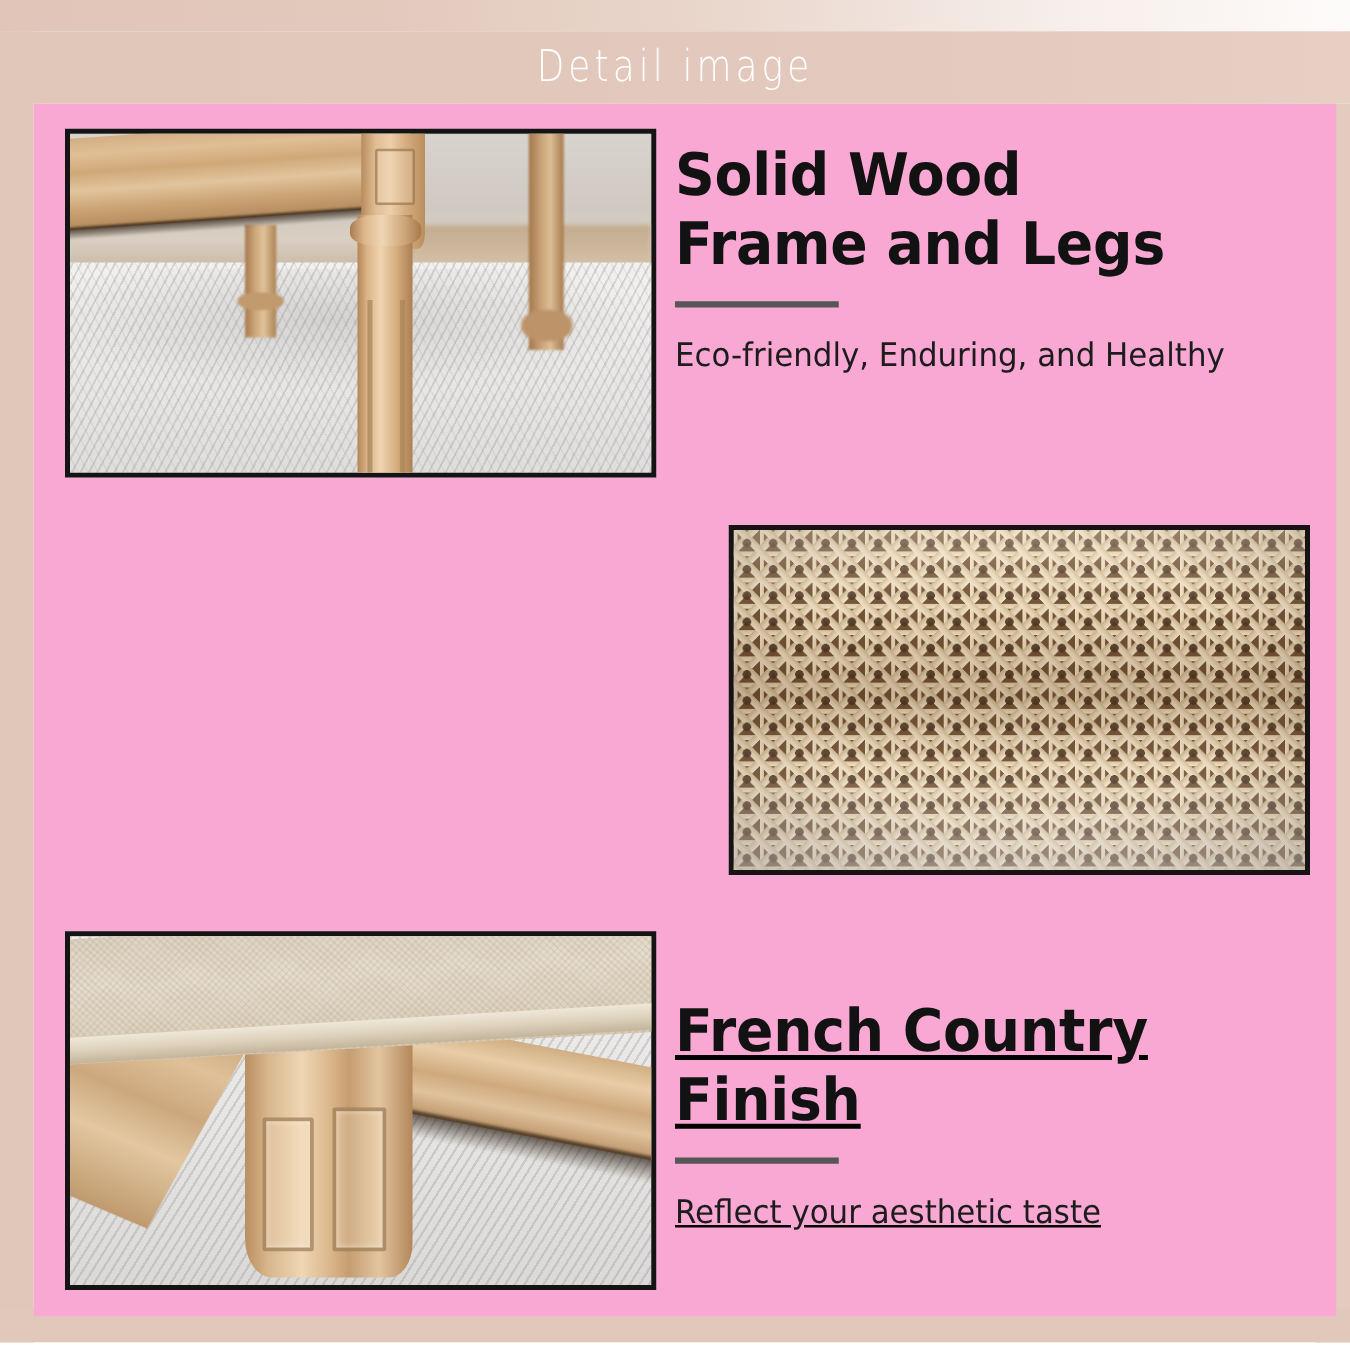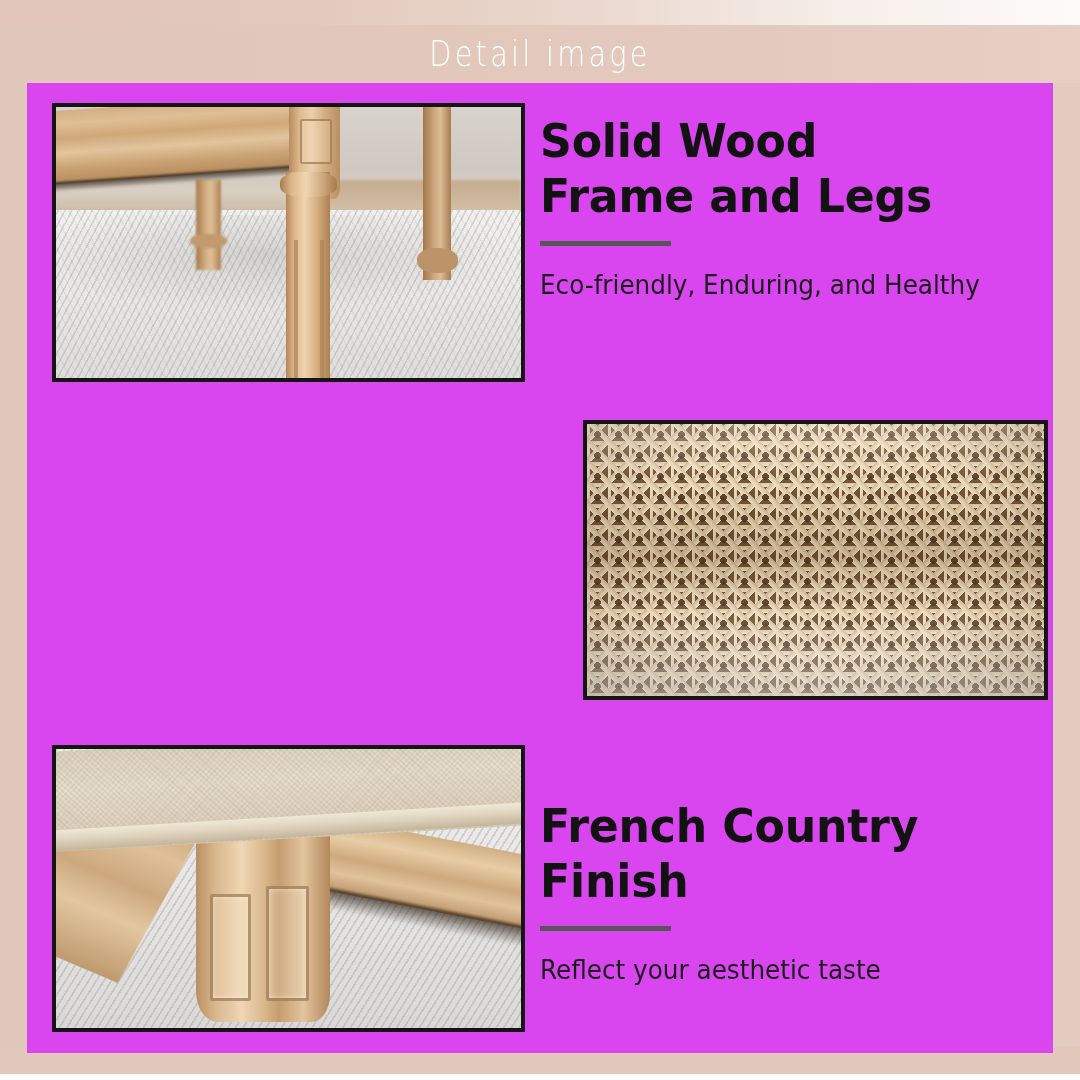--- a/index.html
+++ b/index.html
@@ -80,21 +80,22 @@
     background: #e2c8bb;
   }
 
   
   .canvas {
     position: absolute;
     left: 27px;
     top: 83px;
     width: 1026px;
     height: 970px;
-    background: #d946ef;
+    background: #f9a8d4;
+    padding-left: 16px;
   }
 
   
   .photo {
     position: absolute;
     border: 4px solid #151313;
     box-sizing: border-box;
     overflow: hidden;
     background: #cfcfcf;
   }
@@ -374,21 +375,21 @@
     line-height: 1.25;
     color: #1c1c1c;
     margin: 0;
     transform: scaleX(0.95);
   }
   .subtitle.left  { text-align: left;  transform-origin: left center; }
   .subtitle.right { text-align: right; transform-origin: right center; }
 
   #block-1 { left: 513px; top: 30px;  width: 500px; }
   #block-2 { left: 0px;   top: 380px; width: 525px; }
-  #block-3 { left: 513px; top: 715px; width: 505px; }
+  #block-3 { left: 513px; top: 715px; width: 505px; text-decoration: underline; }
 </style>
 </head>
 <body>
 
 <div class="page">
 
   <div class="top-strip"></div>
 
   <div class="banner">
     <div class="banner-title">Detail image</div>

